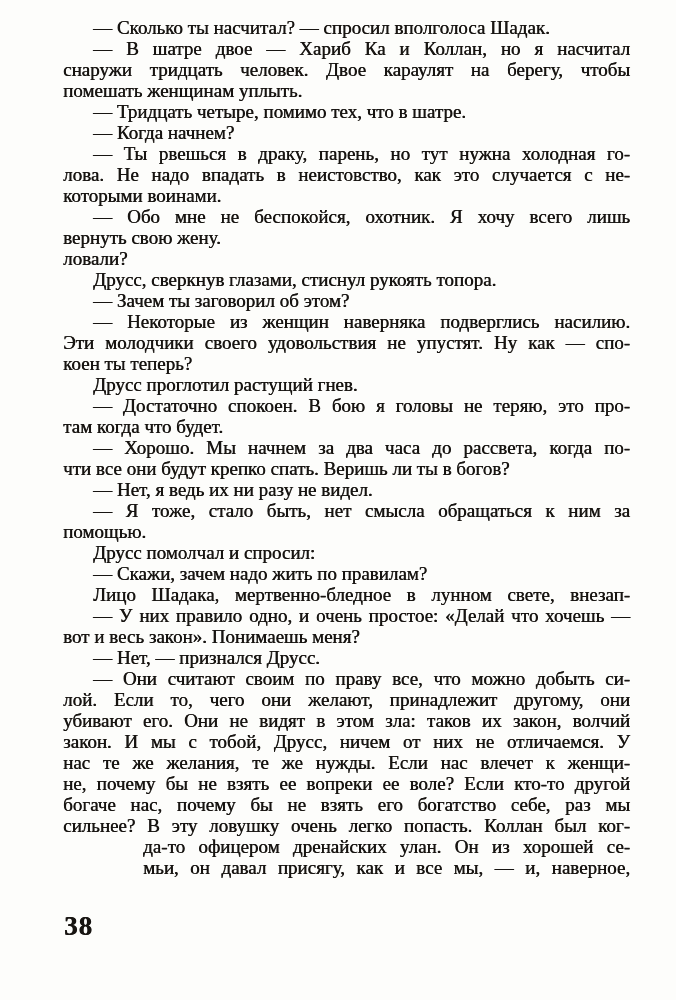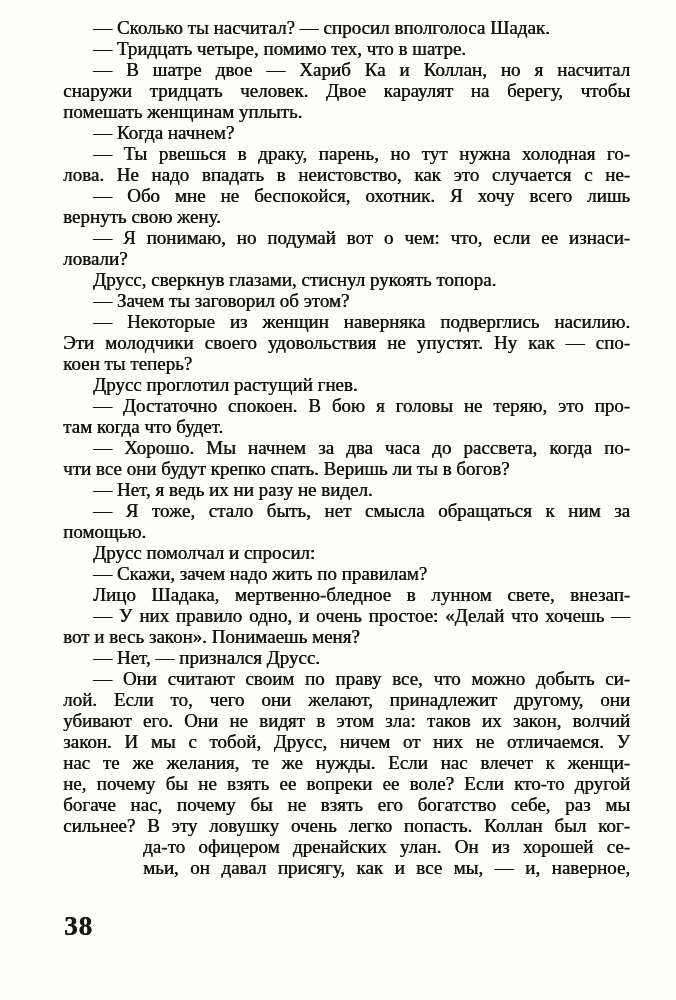--- a/index.html
+++ b/index.html
@@ -60,40 +60,40 @@
 </style>
 </head>
 <body style="--ink: #181512; --paper: #fdfdfb;">
 
 <div class="sheet">
   <div class="text-column">
       <div class="para">
         <div class="line first endline">— Сколько ты насчитал? — спросил вполголоса Шадак.</div>
       </div>
       <div class="para">
-        <div class="line first endline">— Тридцать четыре, помимо тех, что в шатре.</div>
-      </div>
-      <div class="para">
         <div class="line first">— В шатре двое — Хариб Ка и Коллан, но я насчитал</div>
         <div class="line">снаружи тридцать человек. Двое караулят на берегу, чтобы</div>
         <div class="line endline">помешать женщинам уплыть.</div>
+      </div>
+      <div class="para">
+        <div class="line first endline">— Тридцать четыре, помимо тех, что в шатре.</div>
       </div>
       <div class="para">
         <div class="line first endline">— Когда начнем?</div>
       </div>
       <div class="para">
         <div class="line first">— Ты рвешься в драку, парень, но тут нужна холодная го-</div>
         <div class="line">лова. Не надо впадать в неистовство, как это случается с не-</div>
+        <div class="line endline">которыми воинами.</div>
       </div>
       <div class="para">
         <div class="line first">— Обо мне не беспокойся, охотник. Я хочу всего лишь</div>
         <div class="line endline">вернуть свою жену.</div>
       </div>
       <div class="para">
-        <div class="line first">— Я понимаю, но подумай вот о чем: что, если ее изнаси-</div>
         <div class="line endline">ловали?</div>
       </div>
       <div class="para">
         <div class="line first endline">Друсс, сверкнув глазами, стиснул рукоять топора.</div>
       </div>
       <div class="para">
         <div class="line first endline">— Зачем ты заговорил об этом?</div>
       </div>
       <div class="para">
         <div class="line first">— Некоторые из женщин наверняка подверглись насилию.</div>

